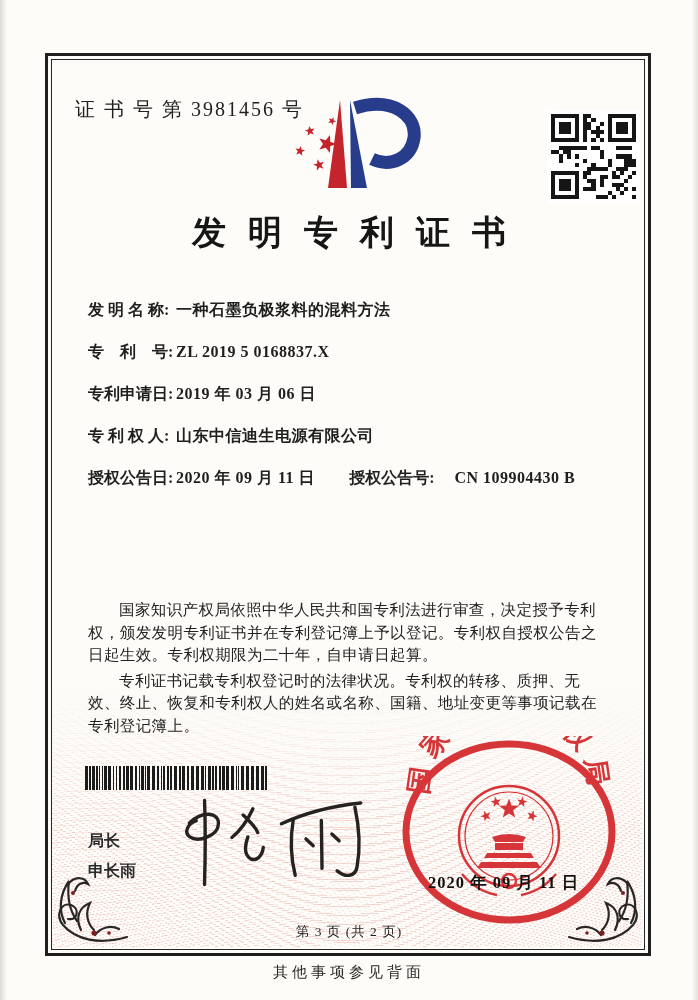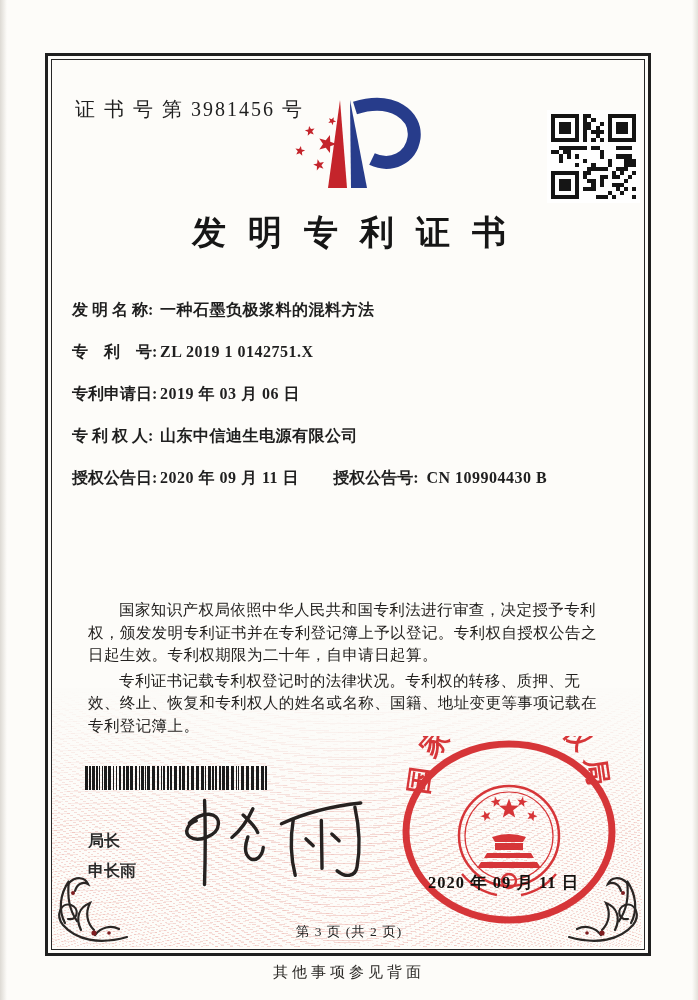--- a/index.html
+++ b/index.html
@@ -26,26 +26,26 @@
     content:""; position:absolute; inset:0;
     background:linear-gradient(180deg, #fcfbf8 0%, rgba(252,251,248,.65) 22%, rgba(252,251,248,0) 55%);
   }
   .cert-no{position:absolute; left:75px; top:96px; font-size:20px; letter-spacing:2px; font-weight:400; z-index:2;}
   .logo{position:absolute; left:283px; top:96px; z-index:2;}
   .qr{position:absolute; left:547px; top:110px; z-index:2; background:#fff;}
   .title{
     position:absolute; left:0; right:0; top:210px; text-align:center; z-index:2;
     font-size:34px; font-weight:bold; letter-spacing:22px; text-indent:22px; color:#161616;
   }
-  .fields{position:absolute; left:72px; top:299px; width:535px; z-index:2;}
+  .fields{position:absolute; left:88px; top:299px; width:535px; z-index:2;}
   .frow{display:flex; align-items:flex-start; line-height:21px; margin-bottom:21px; font-size:16px; font-weight:600;}
   .flabel{flex:0 0 88px; white-space:nowrap;}
   .fvalue{letter-spacing:.5px; max-width:428px;}
   .fgroup2{display:flex; margin-left:34px;}
-  .fgroup2 .flabel{flex:0 0 auto; margin-right:8px;}
+  .fgroup2 .flabel{flex:0 0 auto; margin-right:20px;}
   .paras{position:absolute; left:88px; top:599px; width:526px; z-index:2; font-size:15.5px; line-height:22.5px; letter-spacing:.4px; color:#242220;}
   .paras p{margin:0 12px 3px 0; text-indent:2em;}
   .barcode{position:absolute; left:85px; top:766px; width:186px; height:24px; z-index:2;}
   .barcode i{position:absolute; top:0; bottom:0; background:#1b1b1b;}
   .director{position:absolute; left:88px; top:826px; z-index:2; font-family:"Liberation Sans","DejaVu Sans",sans-serif; font-weight:bold; font-size:16px; line-height:30px; color:#2a2a2a;}
   .signature{position:absolute; left:170px; top:790px; z-index:2; transform:rotate(-2deg);}
   .seal{position:absolute; left:396px; top:736px; z-index:3; opacity:.93;}
   .seal-date{position:absolute; left:428px; top:872px; z-index:4; font-size:16.5px; font-weight:bold; letter-spacing:1px; color:#14120f;}
   .page-info{position:absolute; left:0; right:0; top:923px; text-align:center; font-size:13.5px; letter-spacing:1px; z-index:2;}
   .flourish{position:absolute; top:873px; z-index:1;}
@@ -278,21 +278,21 @@
 
   <div class="title">发明专利证书</div>
 
   <div class="fields">
     <div class="frow">
       <span class="flabel">发 明 名 称:</span>
       <span class="fvalue">一种石墨负极浆料的混料方法</span>
     </div>
     <div class="frow">
       <span class="flabel">专　利　号:</span>
-      <span class="fvalue">ZL 2019 1 0142751.X</span>
+      <span class="fvalue">ZL 2019 5 0168837.X</span>
     </div>
     <div class="frow">
       <span class="flabel">专利申请日:</span>
       <span class="fvalue">2019 年 03 月 06 日</span>
     </div>
     <div class="frow">
       <span class="flabel">专 利 权 人:</span>
       <span class="fvalue">山东中信迪生电源有限公司</span>
     </div>
     <div class="frow">

